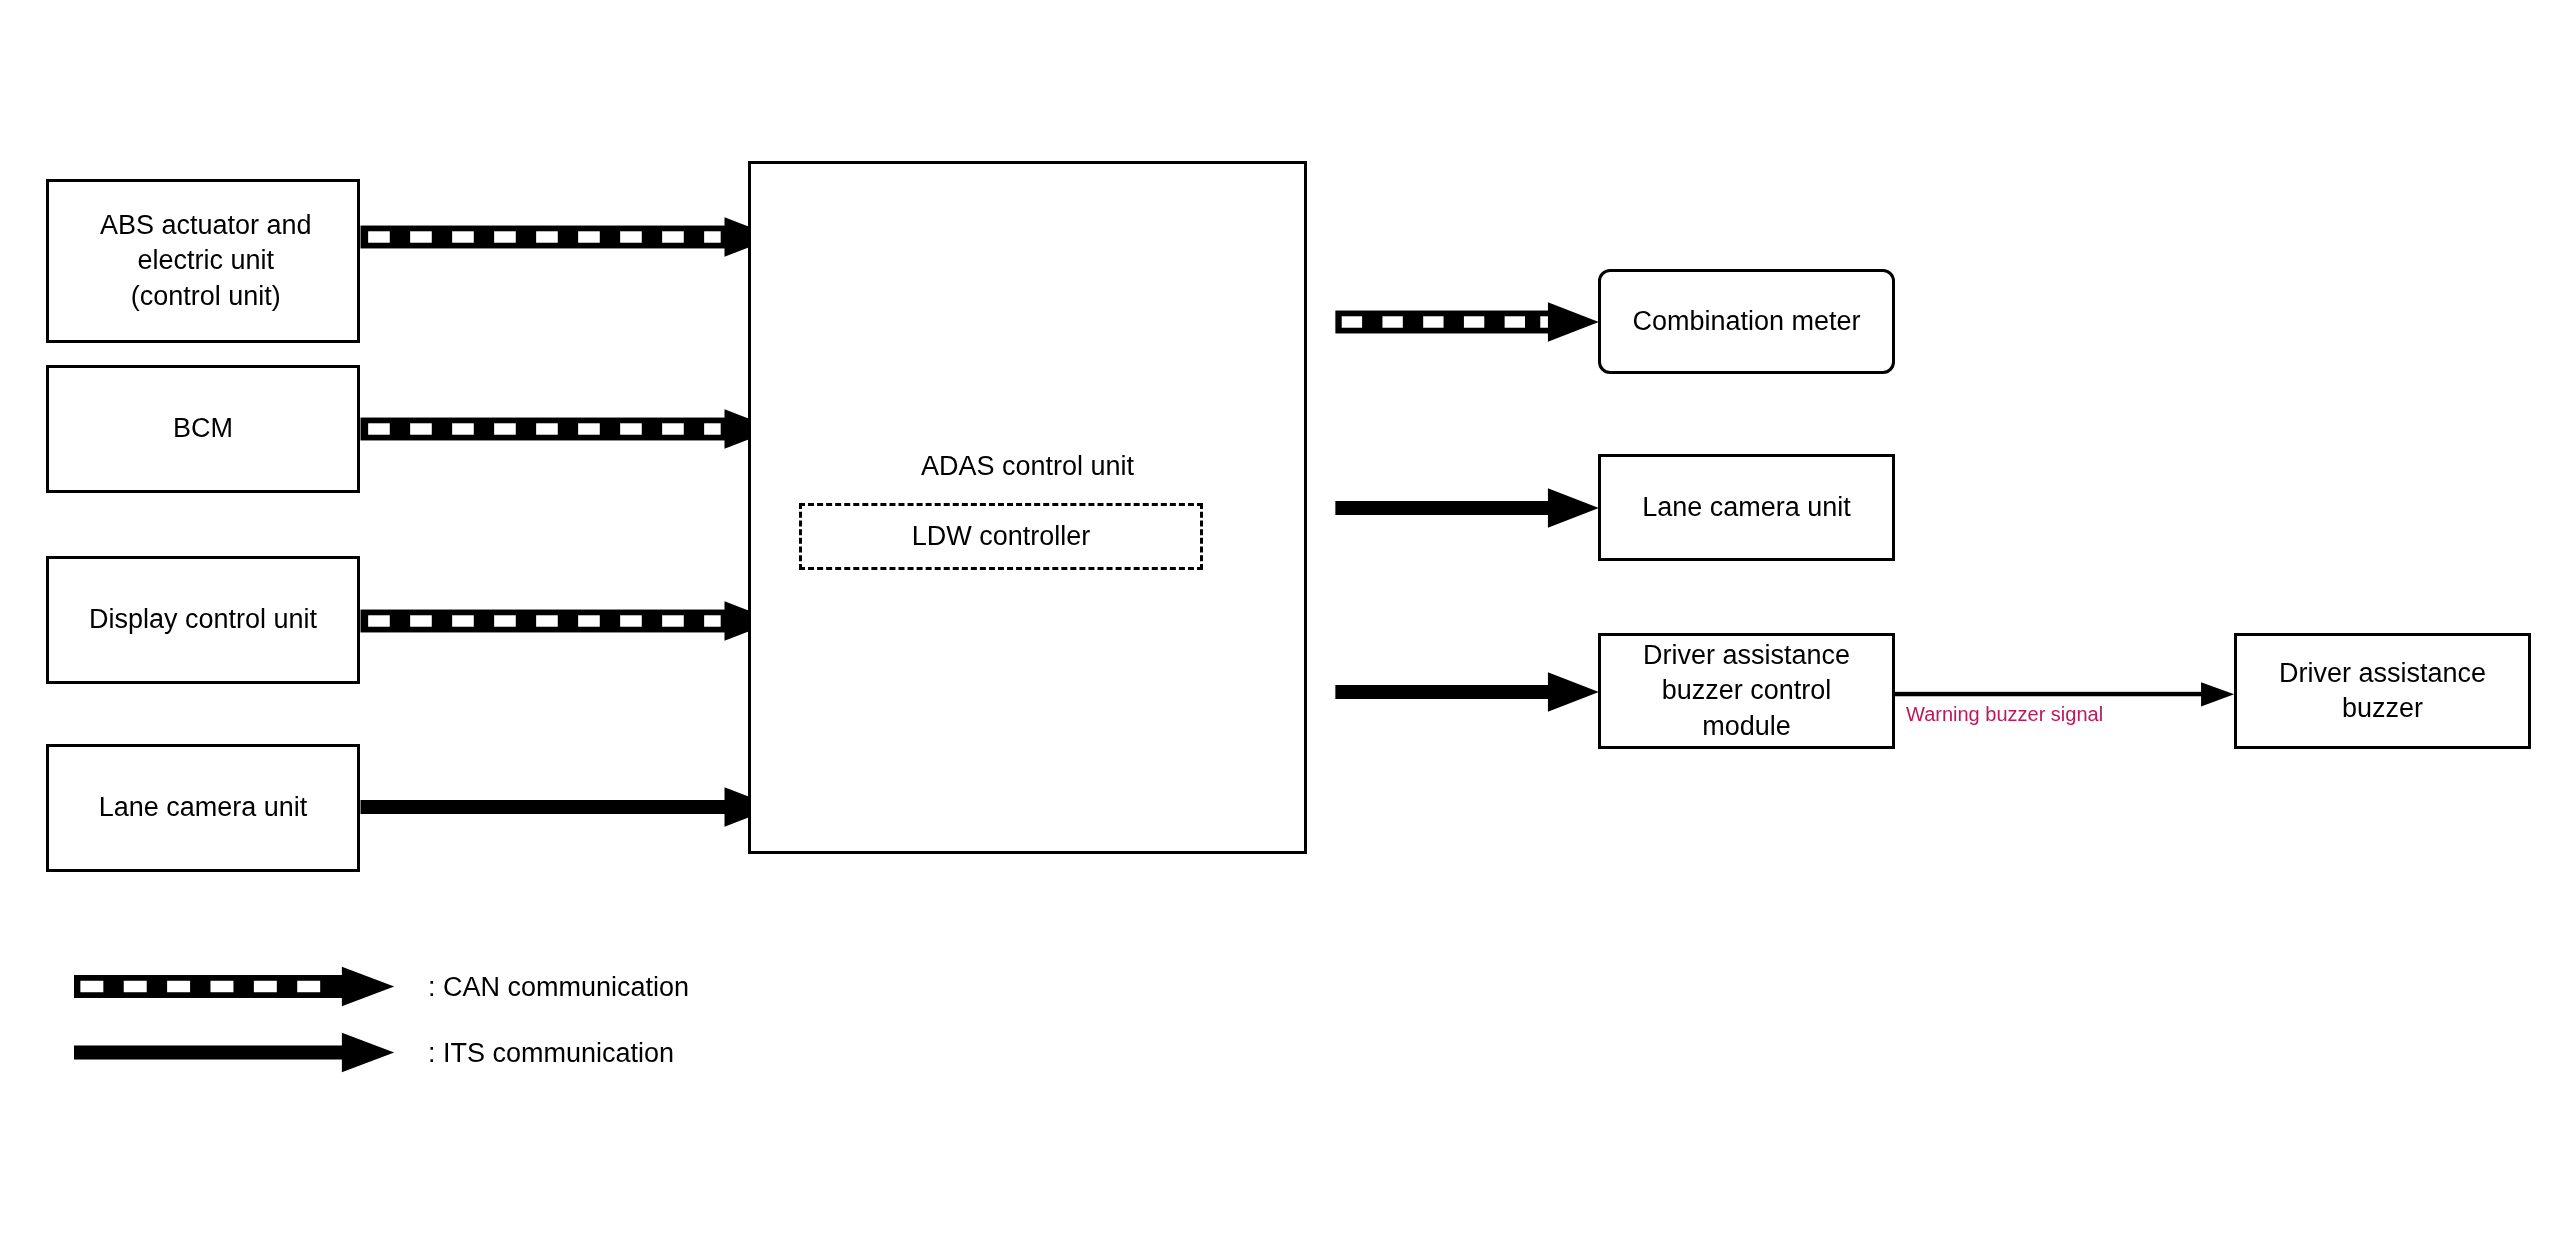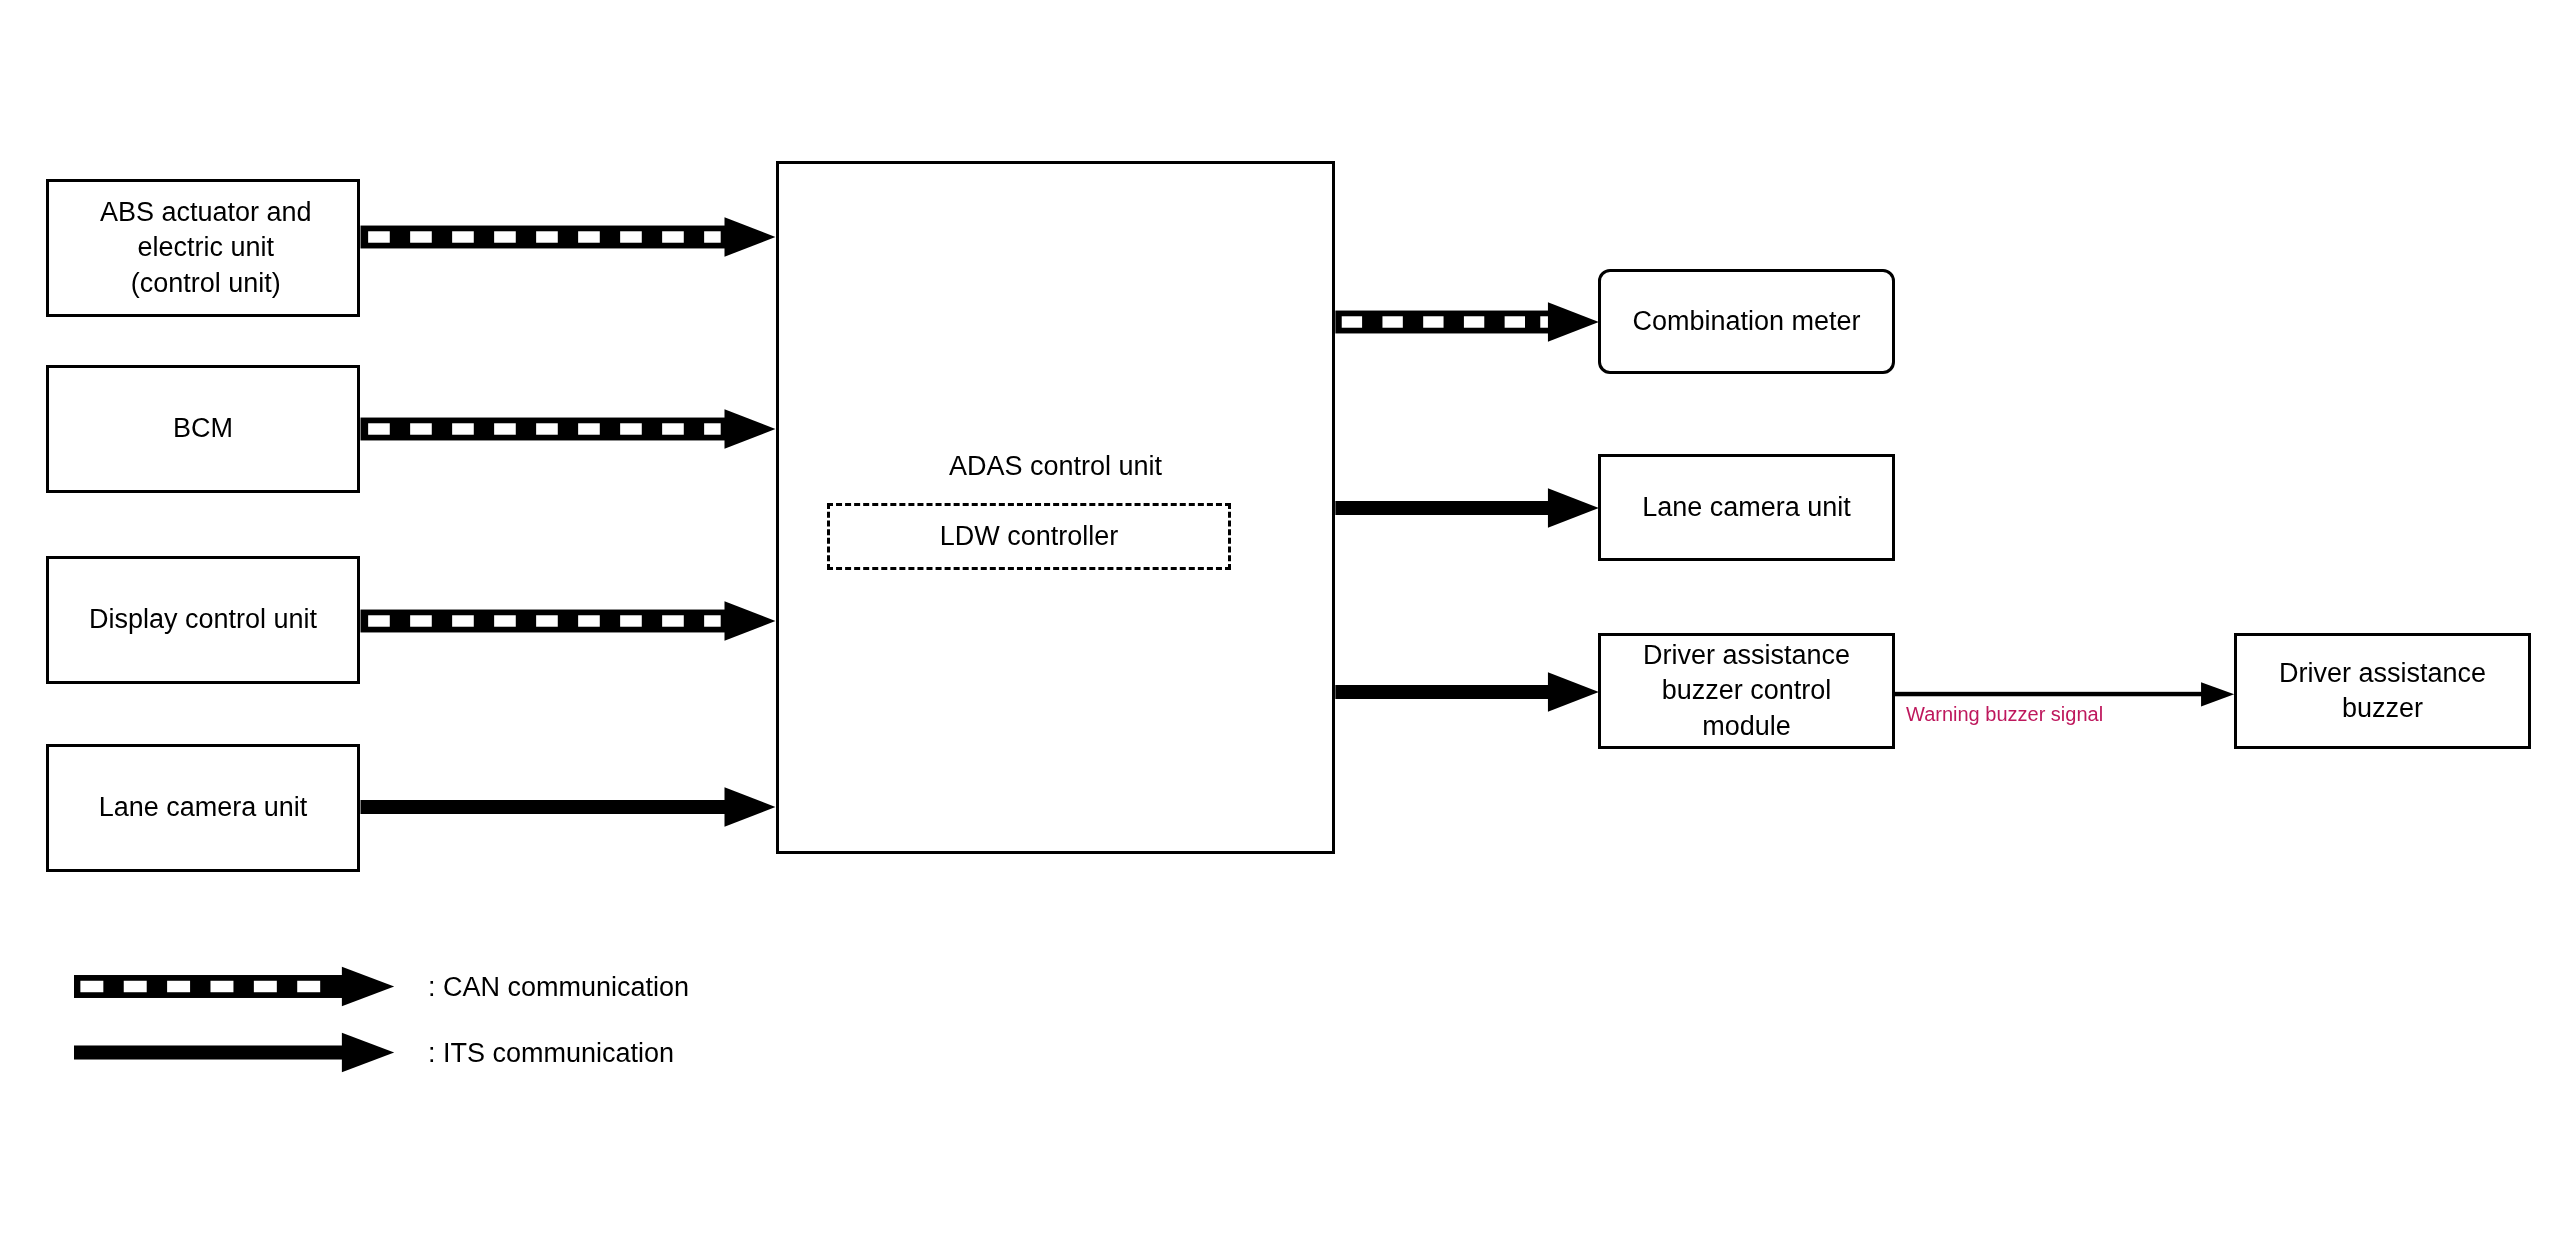--- a/index.html
+++ b/index.html
@@ -32,21 +32,21 @@
     color: #000000;
     font-size: 27px;
     line-height: 1.30;
     padding: 2.6px 6.4px;
     white-space: pre-line;
   }
 
   
   #adas-unit {
     position: absolute;
-    left: 776px;
+    left: 748px;
     top: 161px;
     width: 559px;
     height: 693px;
     box-sizing: border-box;
     border: 3.2px solid #000000;
     background: #ffffff;
   }
   #adas-label {
     position: absolute;
     left: 0;
@@ -96,21 +96,21 @@
     font-size: 20px;
     color: #be185d;
     white-space: nowrap;
   }
 </style>
 </head>
 <body>
 
 <div id="canvas">
 
-  <div class="node" id="node-abs" style="left:46px; top:179px; width:314px; height:138px;padding-left:12px;">ABS actuator and
+  <div class="node" id="node-abs" style="left:46px; top:179px; width:314px; height:164px;padding-left:12px;">ABS actuator and
 electric unit
 (control unit)</div>
 
   <div class="node" id="node-bcm" style="left:46px; top:365px; width:314px; height:128px;">BCM</div>
 
   <div class="node" id="node-display" style="left:46px; top:556px; width:314px; height:128px;">Display control unit</div>
 
   <div class="node" id="node-lane-in" style="left:46px; top:744px; width:314px; height:128px;">Lane camera unit</div>
 
   <div class="arrow" style="left:360px; top:216px;">

